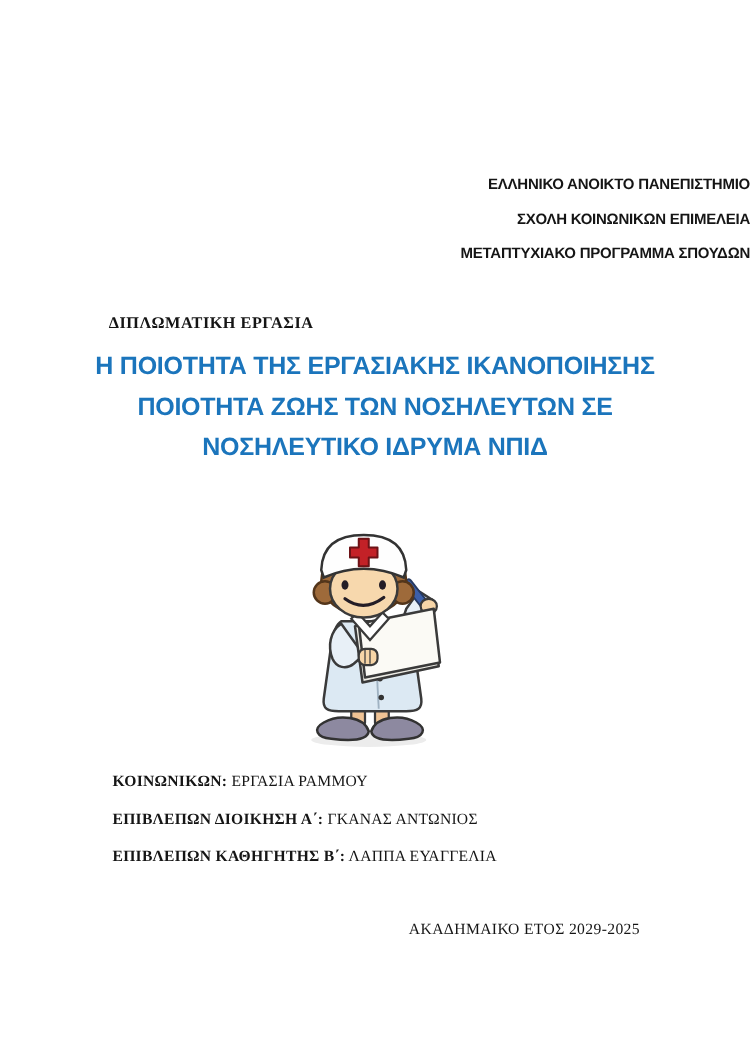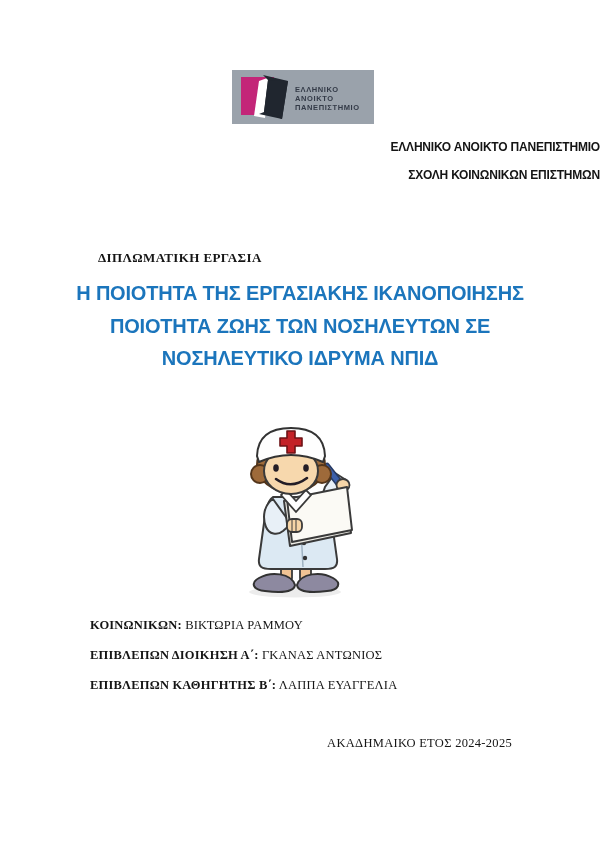--- a/index.html
+++ b/index.html
@@ -35,21 +35,21 @@
     font-size: 12px;
     letter-spacing: -0.2px;
     line-height: 27.5px;
     color: #151515;
   }
 
   
   .doc-type {
     position: absolute;
     top: 250px;
-    left: 98px;
+    left: 87px;
     font-family: "Liberation Serif", serif;
     font-weight: bold;
     font-size: 13px;
     letter-spacing: 0.4px;
     color: #151515;
   }
 
   
   .thesis-title {
     position: absolute;
@@ -96,39 +96,25 @@
     font-size: 12.5px;
     letter-spacing: 0.3px;
     color: #151515;
   }
 </style>
 </head>
 <body>
 
 <div class="page">
 
-  <div class="logo">
-    <svg viewBox="0 0 142 54" width="142" height="54">
-      <rect x="0" y="0" width="142" height="54" fill="#9aa2ab"></rect>
-
-      <rect x="9" y="7" width="33" height="38" fill="#c32578"></rect>
-
-      <polygon points="22,46 27,11 38,7 33,48" fill="#ffffff"></polygon>
-
-      <polygon points="31,5 56,11 50,49 27,44 32,42 36,10" fill="#20262f"></polygon>
-      <polygon points="36,10 56,11 50,49 32,42" fill="#20262f"></polygon>
-      <text x="63" y="22" font-family="Liberation Sans, sans-serif" font-size="7.5" font-weight="bold" letter-spacing="0.6" fill="#333a47">ΕΛΛΗΝΙΚΟ</text>
-      <text x="63" y="31" font-family="Liberation Sans, sans-serif" font-size="7.5" font-weight="bold" letter-spacing="0.6" fill="#333a47">ΑΝΟΙΚΤΟ</text>
-      <text x="63" y="40" font-family="Liberation Sans, sans-serif" font-size="7.5" font-weight="bold" letter-spacing="0.6" fill="#333a47">ΠΑΝΕΠΙΣΤΗΜΙΟ</text>
-    </svg>
-  </div>
 
   <div class="uni-header">
     <div>ΕΛΛΗΝΙΚΟ ΑΝΟΙΚΤΟ ΠΑΝΕΠΙΣΤΗΜΙΟ</div>
-    <div>ΣΧΟΛΗ ΚΟΙΝΩΝΙΚΩΝ ΕΠΙΣΤΗΜΩΝ</div>
+    <div>ΣΧΟΛΗ ΚΟΙΝΩΝΙΚΩΝ ΕΠΙΜΕΛΕΙΑ</div>
+    <div>ΜΕΤΑΠΤΥΧΙΑΚΟ ΠΡΟΓΡΑΜΜΑ ΣΠΟΥΔΩΝ</div>
   </div>
 
   <div class="doc-type">ΔΙΠΛΩΜΑΤΙΚΗ ΕΡΓΑΣΙΑ</div>
 
   <div class="thesis-title">
     <div>Η ΠΟΙΟΤΗΤΑ ΤΗΣ ΕΡΓΑΣΙΑΚΗΣ ΙΚΑΝΟΠΟΙΗΣΗΣ</div>
     <div>ΠΟΙΟΤΗΤΑ ΖΩΗΣ ΤΩΝ ΝΟΣΗΛΕΥΤΩΝ ΣΕ</div>
     <div>ΝΟΣΗΛΕΥΤΙΚΟ ΙΔΡΥΜΑ ΝΠΙΔ</div>
   </div>
 
@@ -184,27 +170,27 @@
       <ellipse cx="39" cy="47" rx="2.8" ry="3.8" fill="#241d26"></ellipse>
       <ellipse cx="69" cy="47" rx="2.8" ry="3.8" fill="#241d26"></ellipse>
 
       <path d="M39,58 Q54,69 70,57" fill="none" stroke="#241d26" stroke-width="2.6" stroke-linecap="round"></path>
     </svg>
   </div>
 
   <div class="credits">
     <div class="credit-line">
       <span class="label">ΚΟΙΝΩΝΙΚΩΝ:</span>
-      <span class="value">ΒΙΚΤΩΡΙΑ ΡΑΜΜΟΥ</span>
+      <span class="value">ΕΡΓΑΣΙΑ ΡΑΜΜΟΥ</span>
     </div>
     <div class="credit-line">
       <span class="label">ΕΠΙΒΛΕΠΩΝ ΔΙΟΙΚΗΣΗ Α΄:</span>
       <span class="value">ΓΚΑΝΑΣ ΑΝΤΩΝΙΟΣ</span>
     </div>
     <div class="credit-line">
       <span class="label">ΕΠΙΒΛΕΠΩΝ ΚΑΘΗΓΗΤΗΣ Β΄:</span>
       <span class="value">ΛΑΠΠΑ ΕΥΑΓΓΕΛΙΑ</span>
     </div>
   </div>
 
-  <div class="year">ΑΚΑΔΗΜΑΙΚΟ ΕΤΟΣ 2024-2025</div>
+  <div class="year">ΑΚΑΔΗΜΑΙΚΟ ΕΤΟΣ 2029-2025</div>
 
 </div>
 
 </body></html>

